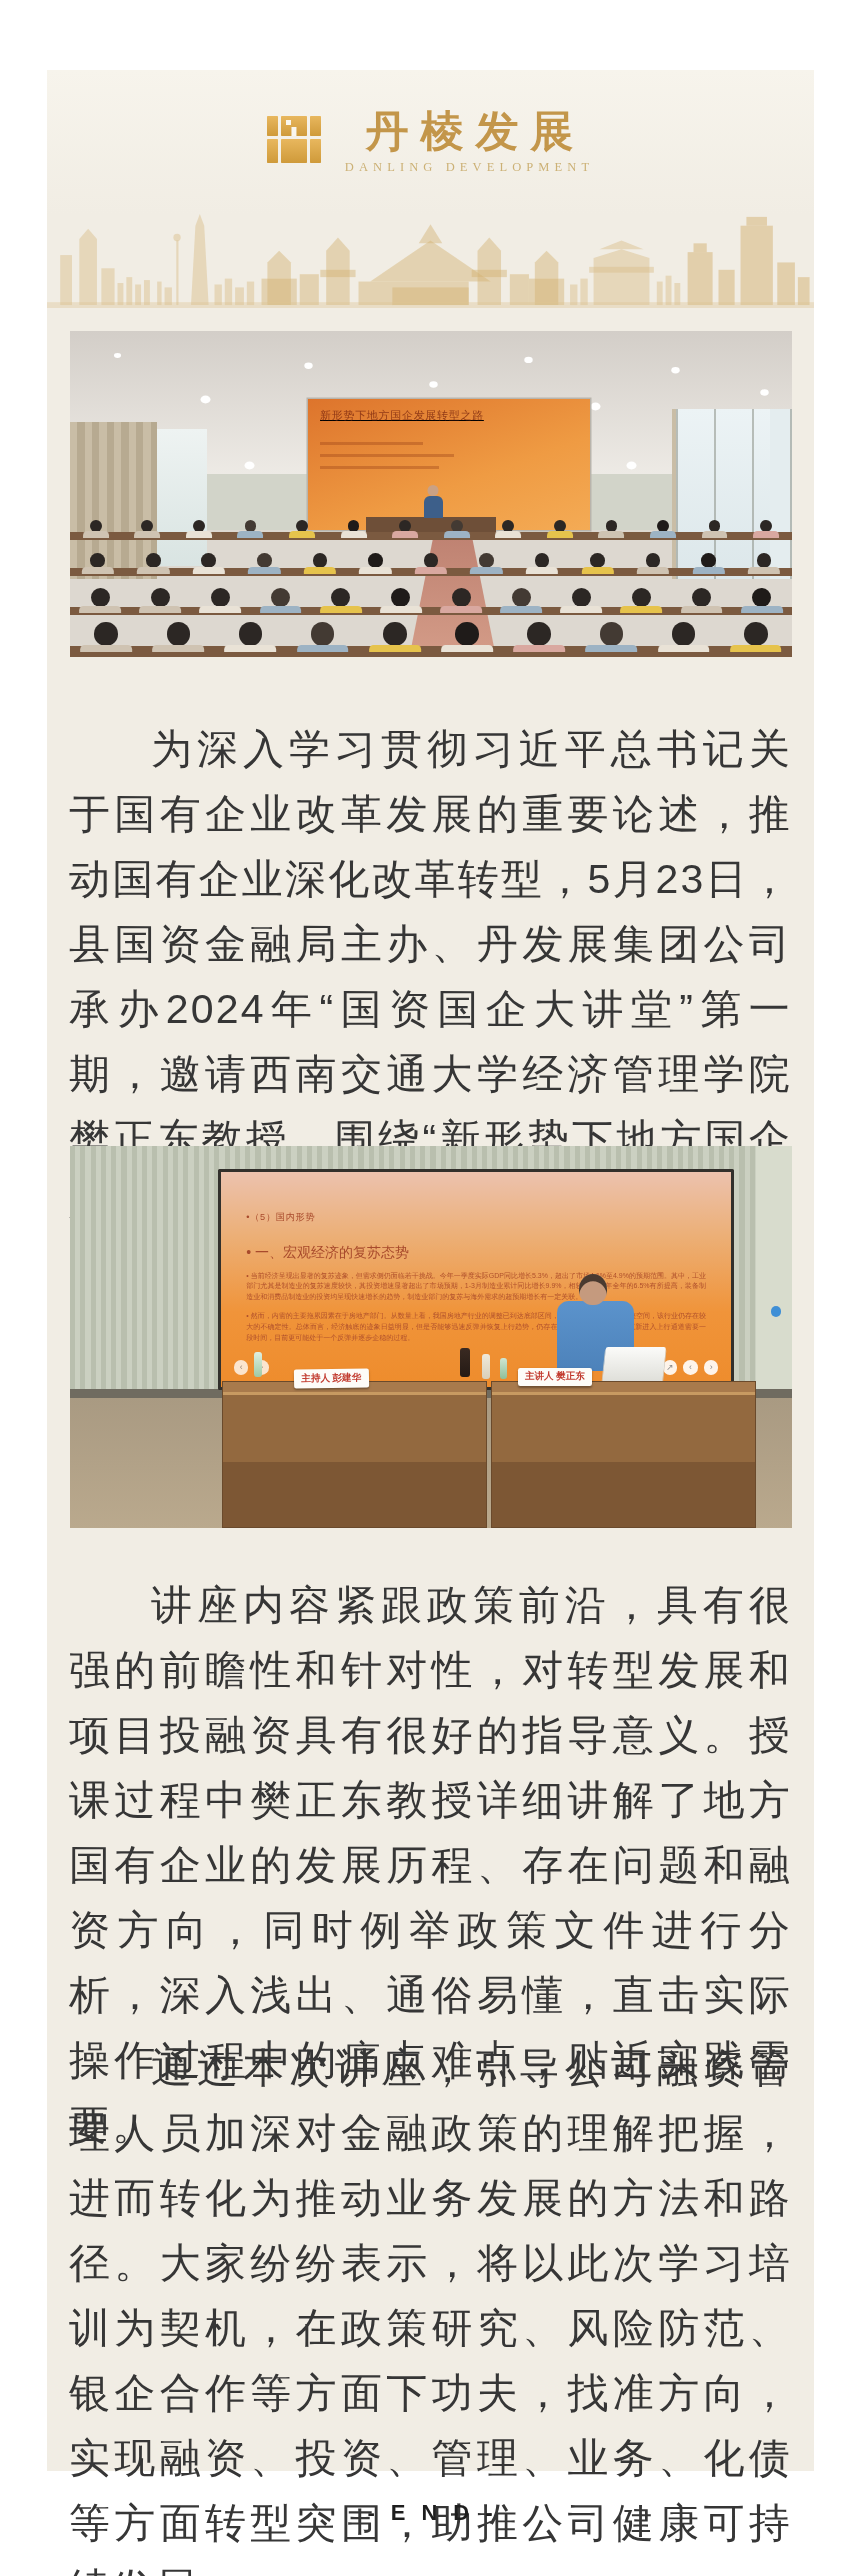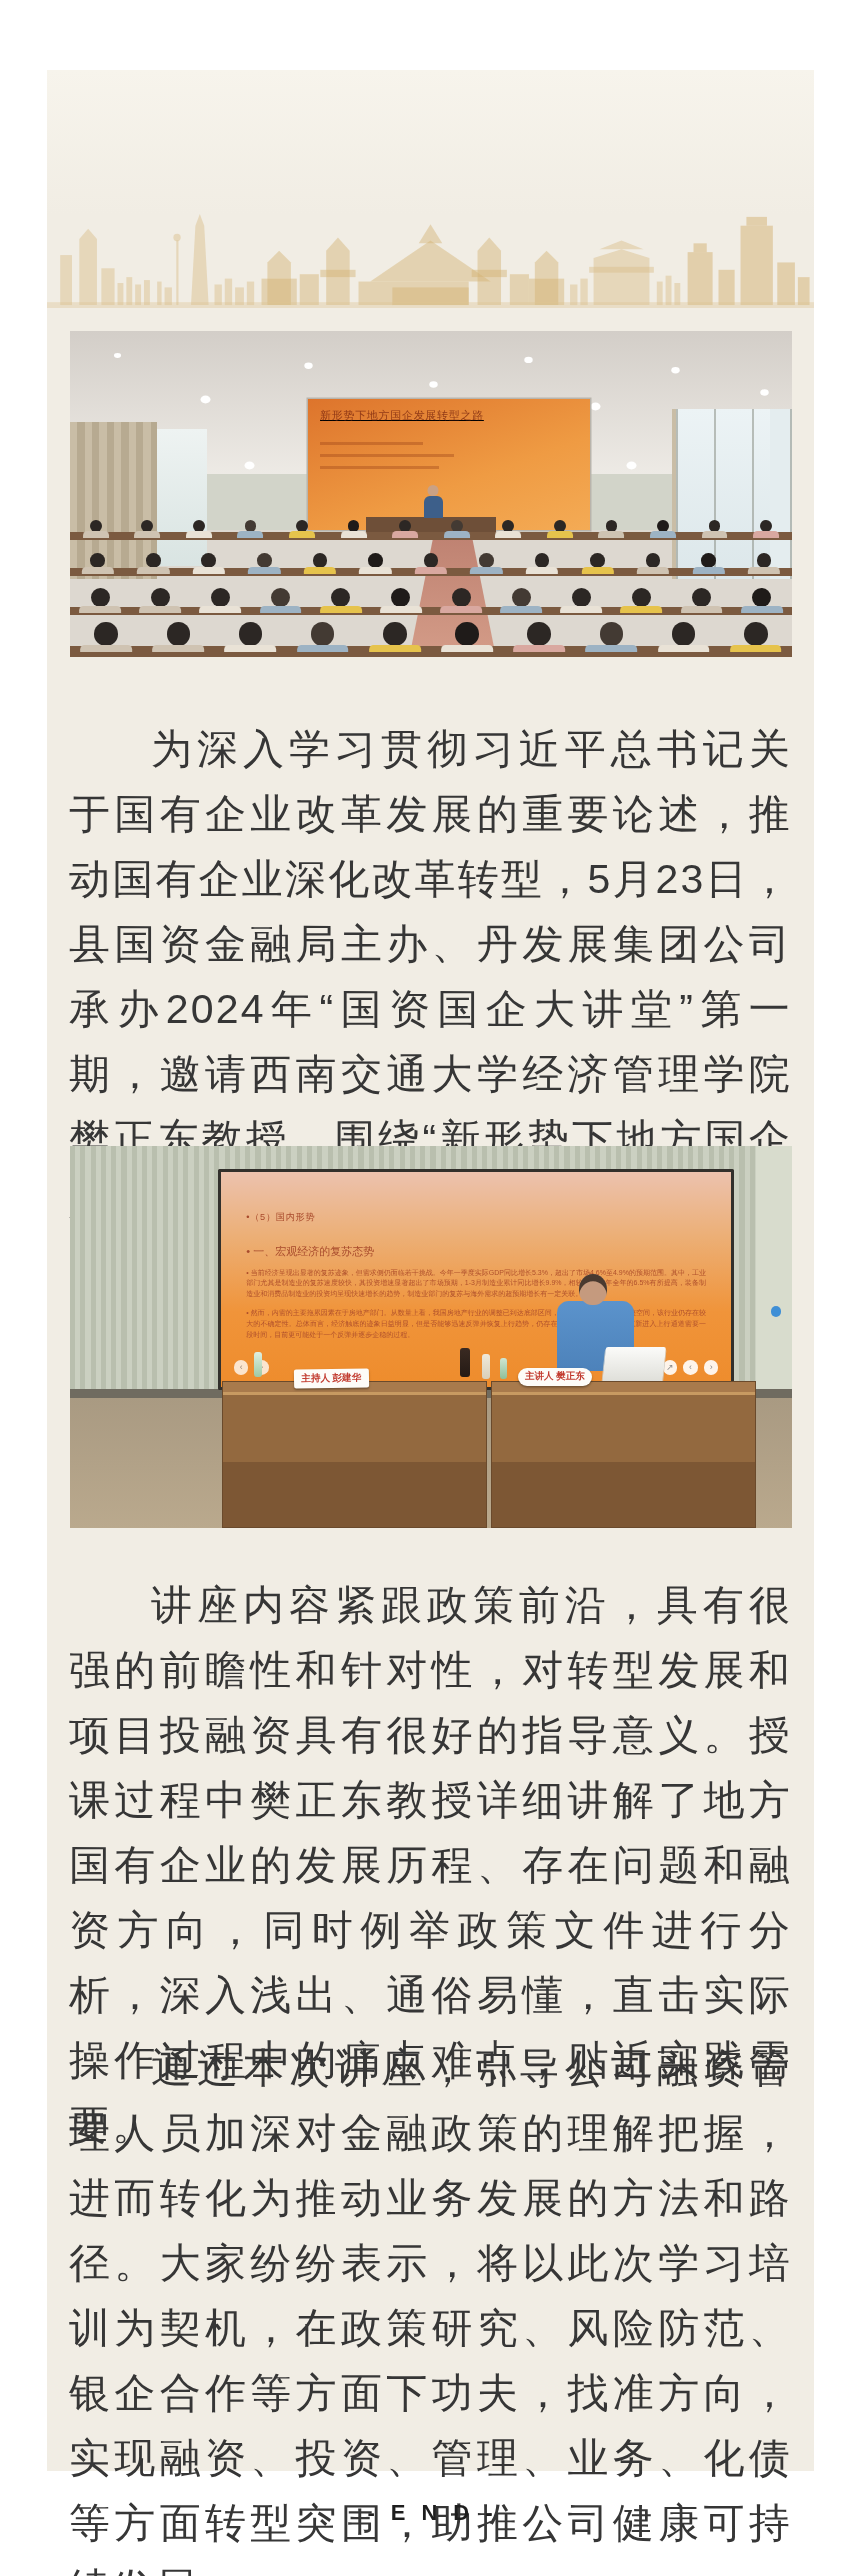--- a/index.html
+++ b/index.html
@@ -70,21 +70,21 @@
   
   .p2-wall{position:absolute;inset:0;background:repeating-linear-gradient(90deg,#b9bfae 0 5.1px,#cbd0c1 5.1px 10.3px);}
   .p2-wall-right{position:absolute;right:0;top:0;width:5%;height:70%;background:#d8dccd;}
   .p2-base{position:absolute;left:0;top:63.5%;width:100%;height:3%;background:#6f6b60;}
   .p2-floorfront{position:absolute;left:0;top:66%;width:100%;height:34%;background:linear-gradient(#a99a82,#baa98d);}
   .p2-screen{position:absolute;left:20.5%;top:6%;width:71.5%;height:58%;box-sizing:border-box;
      border:3.7px solid #32302c;border-radius:1.5px;
      background:linear-gradient(180deg,#ecc2ae 0%,#ecaf76 30%,#f0943a 65%,#ee8c2c 100%);
      padding:2.5% 3.5%;overflow:hidden;}
   .slide-heading{color:#a84a2c;font-size:9.2px;margin-top:4.5%;letter-spacing:0.7px;}
-  .slide-sub{color:#a84a2c;font-size:11px;margin-top:4.5%;}
+  .slide-sub{color:#a84a2c;font-size:14px;margin-top:4.5%;}
   .slide-body{color:#b0502c;font-size:7px;line-height:1.55;margin-top:1.8%;text-align:justify;}
   .screen-nav{position:absolute;right:2.5%;bottom:6%;display:flex;gap:5.9px;}
   .nav-circle{width:14.7px;height:14.7px;border-radius:50%;background:rgba(255,255,255,.9);color:#8a8a8a;
      font-size:8.8px;line-height:14.7px;text-align:center;}
   .screen-nav-left{position:absolute;left:2.5%;bottom:6%;display:flex;gap:5.9px;opacity:.85;}
   .p2-bluedot{position:absolute;right:1.5%;top:42%;width:10.3px;height:10.3px;border-radius:50%;background:#3f8fd6;}
   .p2-chair{position:absolute;width:53px;height:88px;background:linear-gradient(#55534f,#3e3c39);border-radius:7.3px 7.3px 0 0;}
   .chair-a{left:30%;top:40%;}.chair-b{left:63%;top:40%;width:57px;}
   .p2-speaker-head{position:absolute;left:70.5%;top:33.5%;width:28px;height:31px;border-radius:50% 50% 46% 46%;
      background:#c59a7e;box-shadow:inset 0 7.3px 0 0 #4a3a30;}
@@ -92,21 +92,21 @@
      background:linear-gradient(#5b93cc,#4d82ba);}
   .p2-laptop{position:absolute;left:74%;top:52.5%;width:60px;height:38px;background:linear-gradient(#fbfbf9,#dcdcd6);
      border-radius:2.2px;transform:skewX(-6deg);box-shadow:0 2.2px 0 0.7px #c9c9c2;}
   .p2-desks{position:absolute;left:21%;top:61.5%;width:74%;height:38.5%;display:flex;gap:4.4px;}
   .desk{flex:1;background:linear-gradient(#a87a4c 0 7%,#c79a62 7% 9%,#93693f 9% 55%,#7d5734 55% 100%);
      border:1.5px solid #6a4a2c;box-sizing:border-box;}
   .plate{position:absolute;background:#fdfcf8;border-radius:2.2px;box-shadow:0 1.5px 2.2px rgba(0,0,0,.35);
      font-size:9.6px;font-weight:bold;color:#c23b2f;padding:2.9px 7.3px;white-space:nowrap;
      font-family:"Liberation Serif","DejaVu Serif",serif;}
   .plate-left{left:31%;top:58.5%;transform:rotate(-1deg);}
-  .plate-right{left:62%;top:58%;border-radius:9px;}
+  .plate-right{left:62%;top:58%;}
   .bottle{position:absolute;width:8px;height:25px;border-radius:2.9px;}
   .bottle.b1{left:25.5%;top:54%;background:linear-gradient(#dff0e2,#9ec9a5);}
   .bottle.b2{left:54%;top:53%;background:linear-gradient(#3a2a22,#241a14);width:10.3px;height:29px;}
   .bottle.b3{left:57%;top:54.5%;background:linear-gradient(#efe9da,#d9cfb8);}
   .bottle.b4{left:59.5%;top:55.5%;background:linear-gradient(#cfe6d2,#8fbf98);width:7.3px;height:20.6px;}
   
   .para{position:absolute;left:22px;width:723px;font-size:41px;line-height:65px;color:#363636;
         letter-spacing:2.2px;text-align:justify;text-indent:2em;}
   .para1{top:606px;}
   .para2{top:1462px;}
@@ -114,20 +114,34 @@
   
   .end-mark{position:absolute;left:0;top:2500px;width:100%;text-align:center;
         font-size:22px;font-weight:bold;color:#1e1e1e;letter-spacing:16px;text-indent:16px;}
 </style>
 </head>
 <body>
 
 <div class="page">
   <div class="panel">
 
+    <div class="brand">
+      <div class="logo">
+        <b></b>
+          <b class="mid-top"></b>
+          <b></b>
+        <b></b>
+          <b></b>
+          <b></b>
+      </div>
+      <div class="brand-text">
+        <div class="brand-cn">丹棱发展</div>
+        <div class="brand-en">DANLING DEVELOPMENT</div>
+      </div>
+    </div>
 
     <svg class="skyline" viewBox="0 0 1044 132" preserveAspectRatio="none">
       <g fill="#d8ba82" fill-opacity="0.5">
         <rect x="18" y="60" width="16" height="68"></rect>
         <polygon points="44,128 44,38 56,24 68,38 68,128"></polygon>
         <rect x="74" y="78" width="18" height="50"></rect>
         <rect x="96" y="98" width="8" height="30"></rect>
           <rect x="108" y="90" width="8" height="38"></rect>
         <rect x="120" y="100" width="8" height="28"></rect>
           <rect x="132" y="94" width="8" height="34"></rect>

